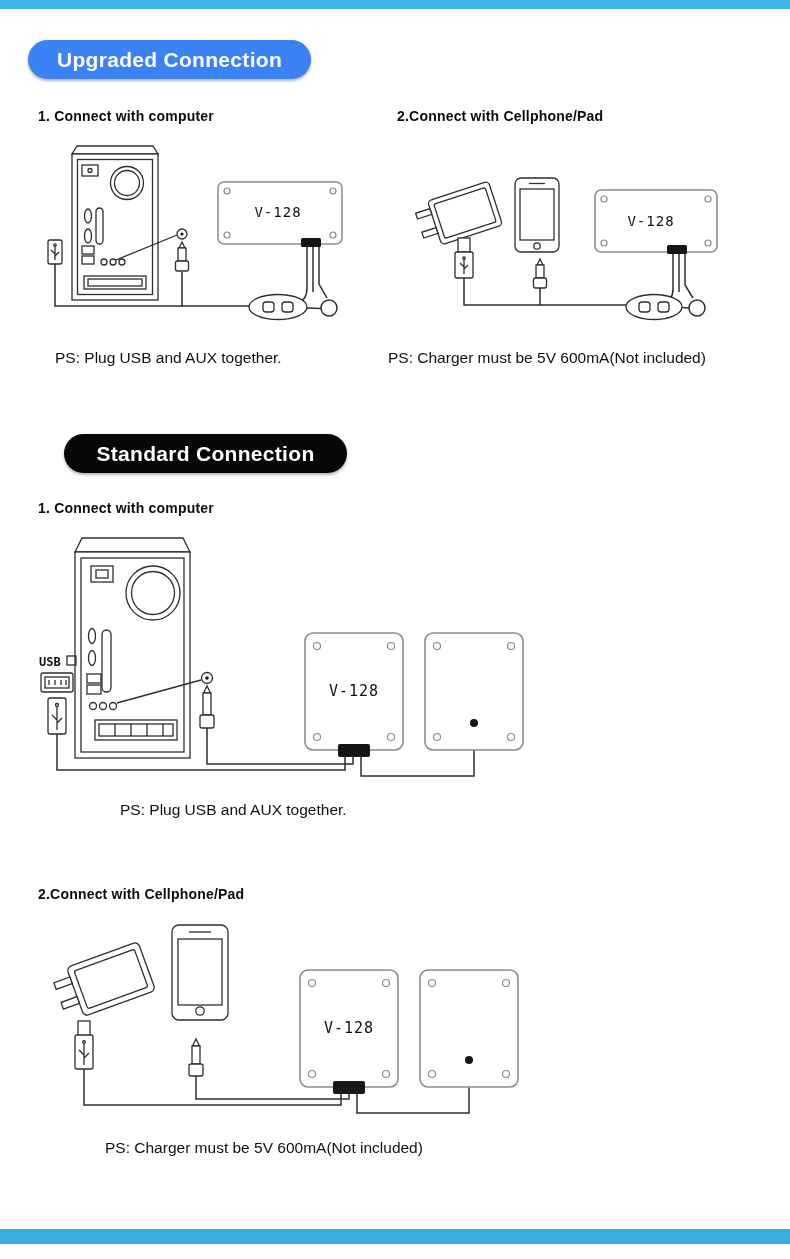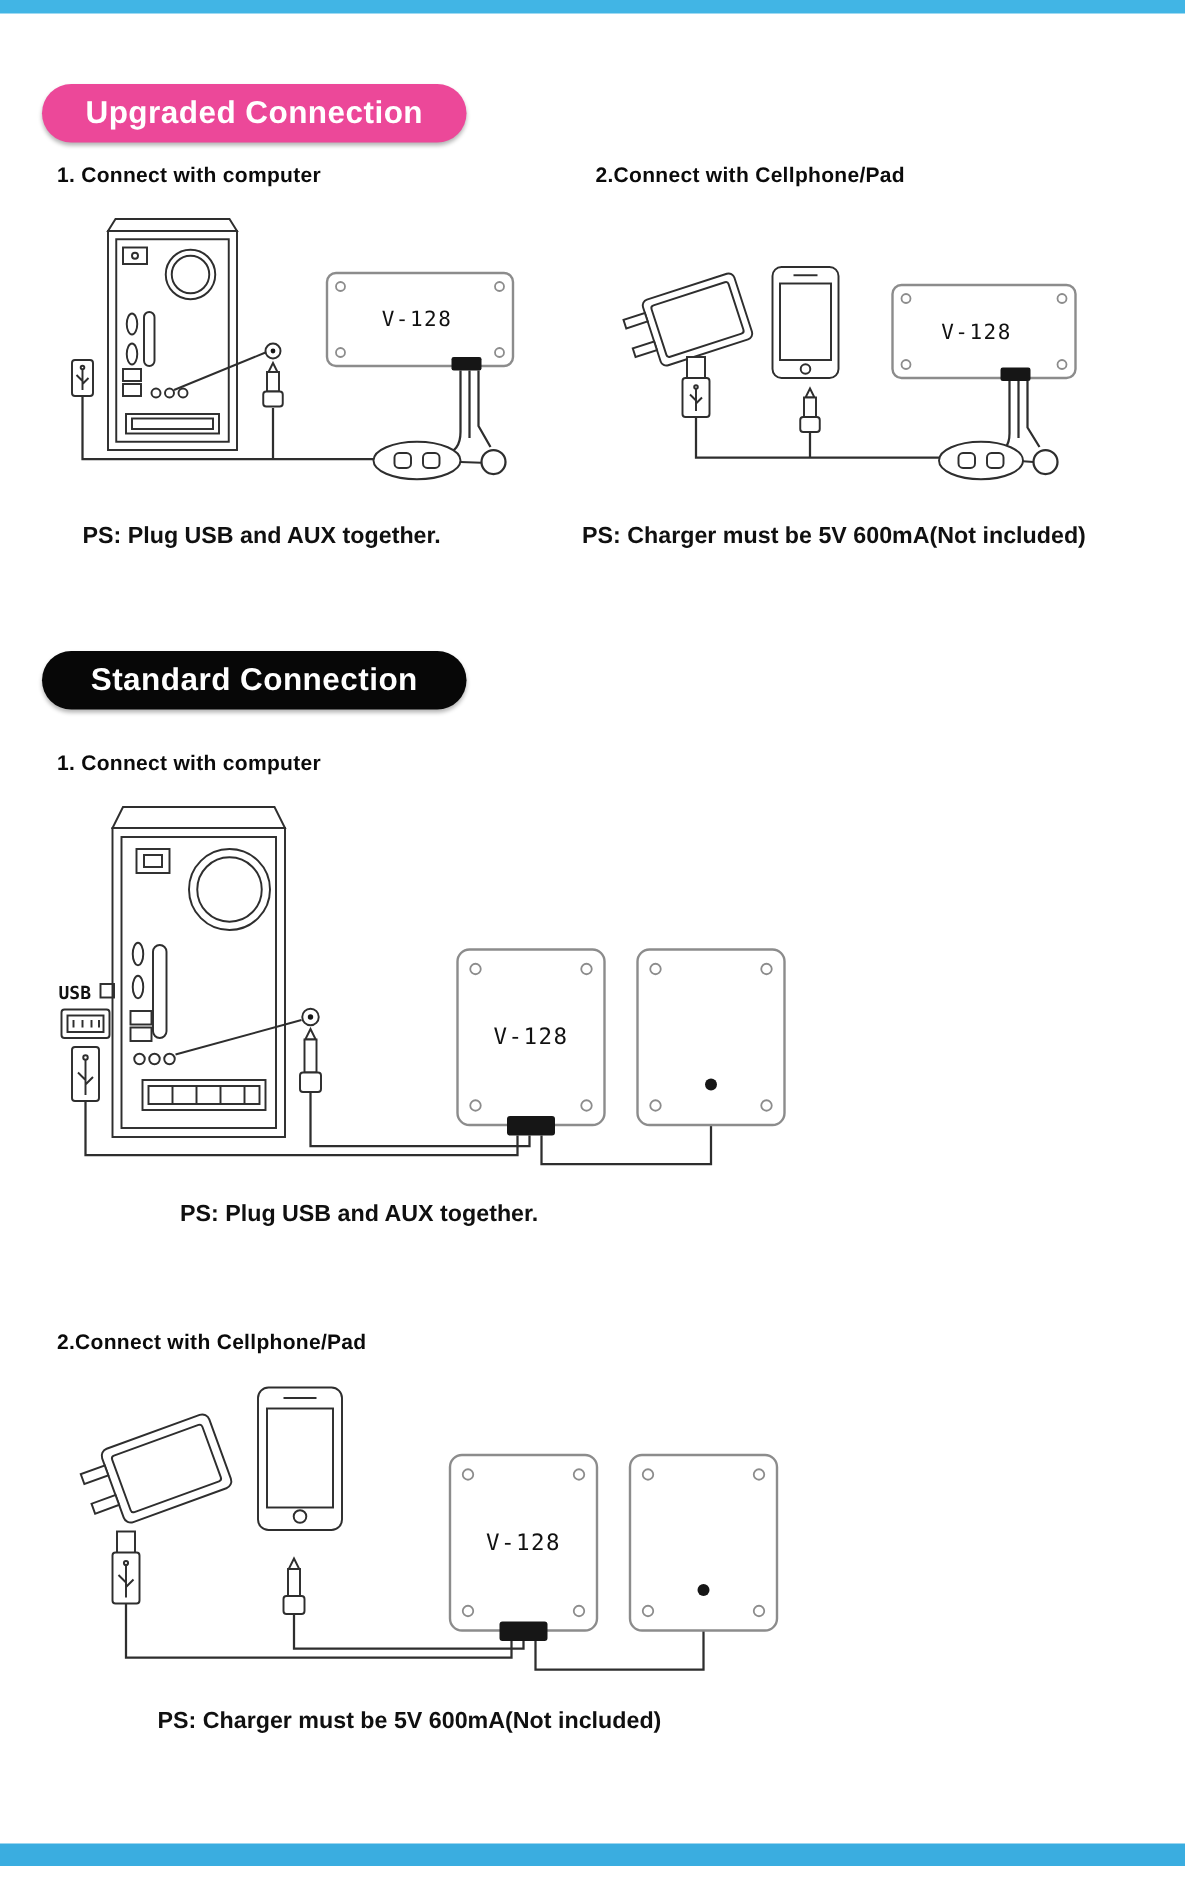--- a/index.html
+++ b/index.html
@@ -1,24 +1,24 @@
 <!DOCTYPE html>
 <html><head>
 <meta charset="utf-8">
 <style>
   html,body{margin:0;padding:0;background:#fff;}
   .page{position:relative;width:790px;height:1259px;background:#ffffff;font-family:"Liberation Sans",sans-serif;overflow:hidden;}
   .strip{position:absolute;left:0;width:790px;}
   .strip.top{top:0;height:9px;background:#41b5e5;}
   .strip.bottom{top:1229px;height:15px;background:#3aade0;}
   .badge{position:absolute;left:28px;width:283px;height:39px;border-radius:20px;display:flex;align-items:center;justify-content:center;color:#fff;font-weight:700;font-size:21px;letter-spacing:.3px;}
-  .badge-blue{top:56px;background:#ec4899;box-shadow:0 2px 3px rgba(0,0,0,.3);align-items:center;}
-  .badge-black{top:434px;background:#070707;box-shadow:0 2px 3px rgba(0,0,0,.3);}
+  .badge-blue{top:40px;background:#3b82f6;box-shadow:0 2px 3px rgba(0,0,0,.3);align-items:center;}
+  .badge-black{top:434px;background:#070707;box-shadow:0 2px 3px rgba(0,0,0,.3);margin-left:36px;}
   .heading{position:absolute;font-size:14px;font-weight:700;color:#0b0b0b;letter-spacing:.2px;}
-  .note{position:absolute;font-size:15.5px;font-weight:700;color:#101010;}
+  .note{position:absolute;font-size:15.5px;font-weight:400;color:#101010;}
   svg{position:absolute;overflow:visible;}
   .ln{fill:none;stroke:#2e2e2e;stroke-width:1.3;}
   .lnw{fill:#ffffff;stroke:#2e2e2e;stroke-width:1.3;}
   .cab{fill:none;stroke:#2e2e2e;stroke-width:1.5;}
   .spk{fill:#ffffff;stroke:#8c8c8c;stroke-width:1.6;}
   .scr{fill:#ffffff;stroke:#8c8c8c;stroke-width:1.2;}
   .blk{fill:#161616;stroke:none;}
   text.model{font-family:"DejaVu Sans Mono","Liberation Mono",monospace;font-size:15px;fill:#111;letter-spacing:1px;}
   text.model.sm{font-size:14px;}
   text.usb{font-family:"DejaVu Sans Mono","Liberation Mono",monospace;font-size:12px;font-weight:bold;fill:#111;}

